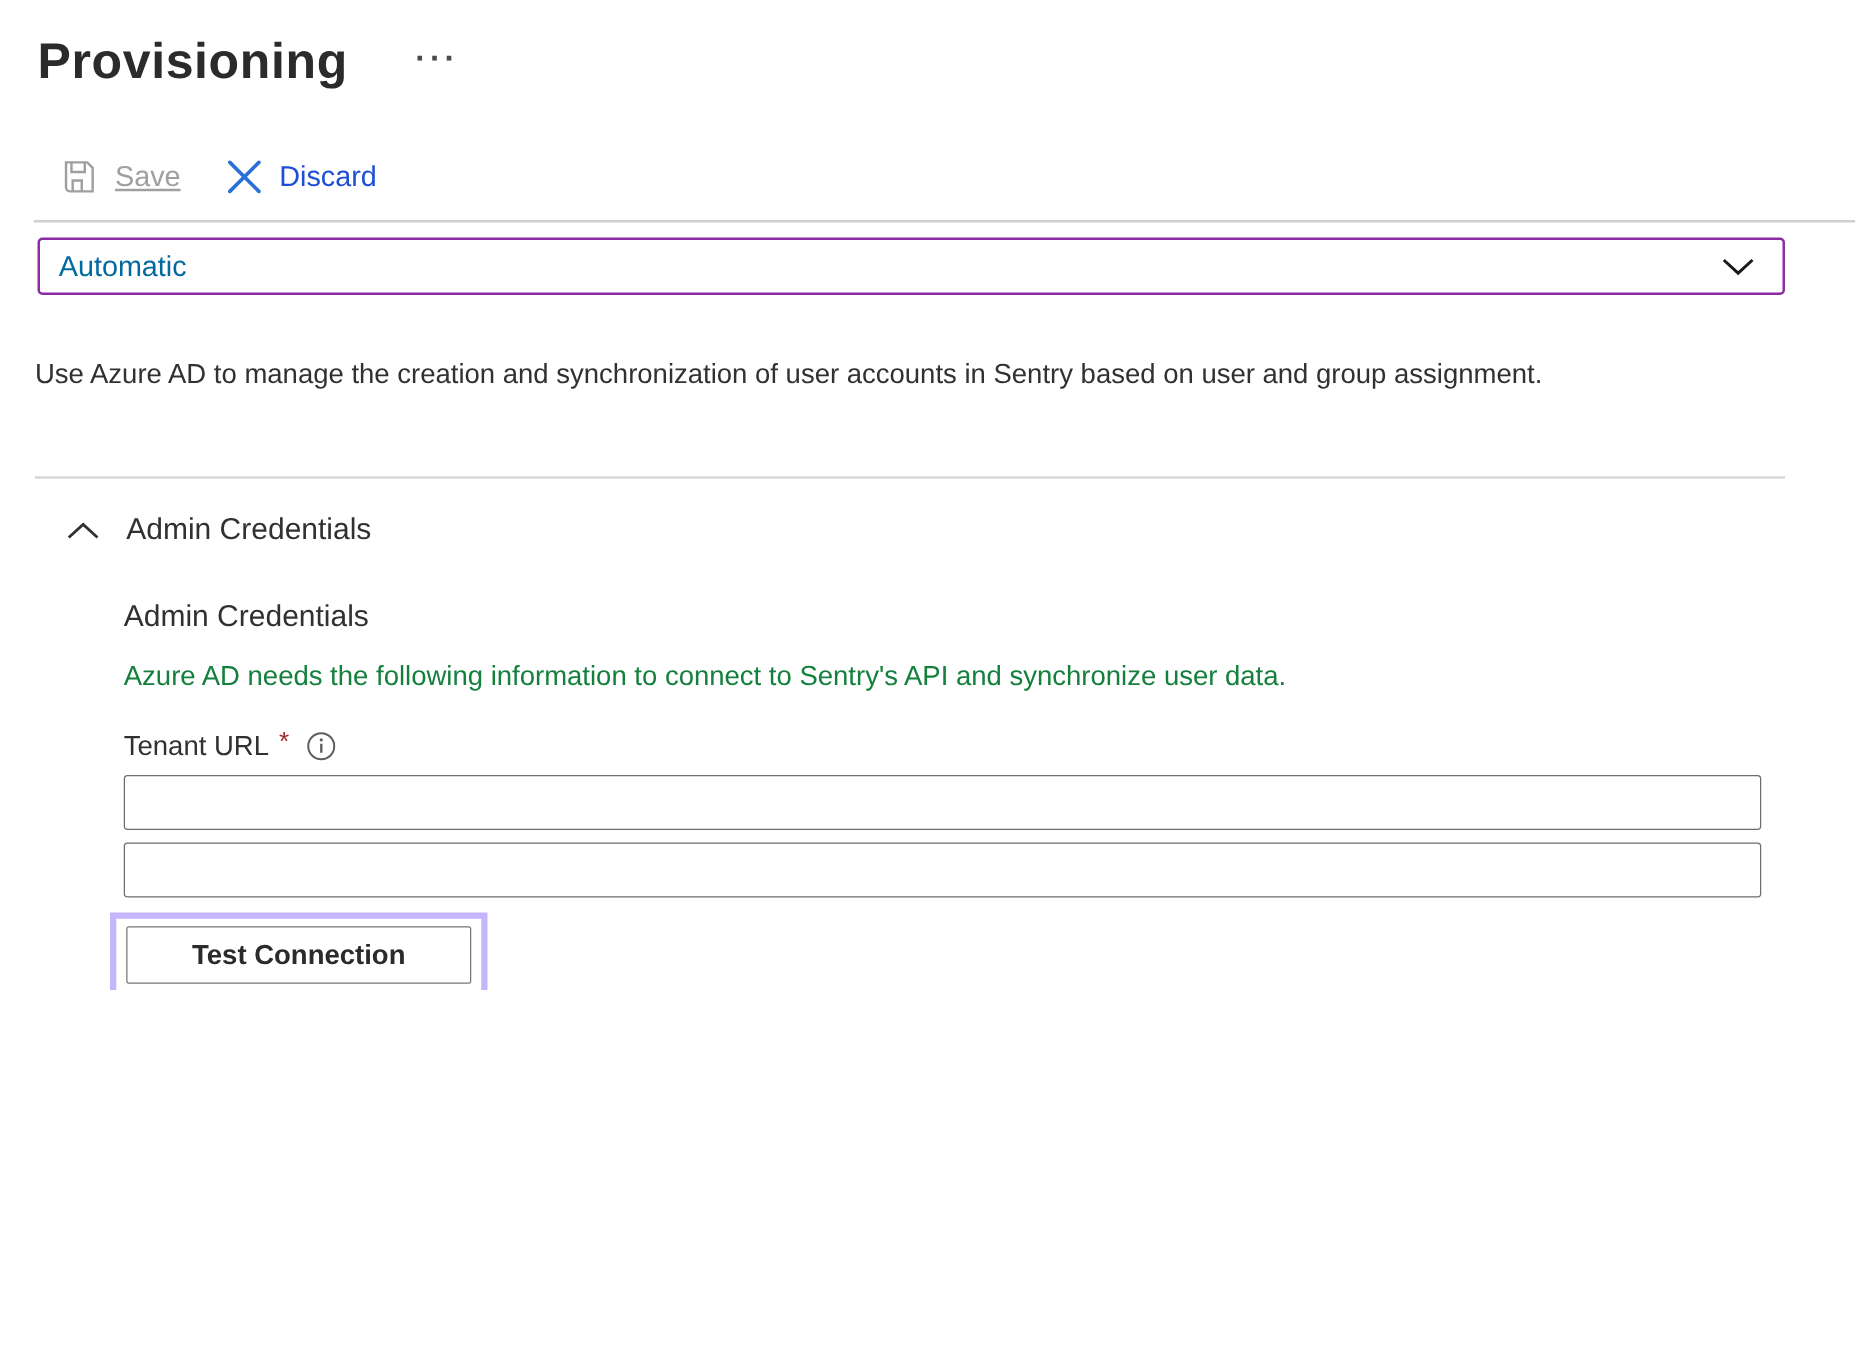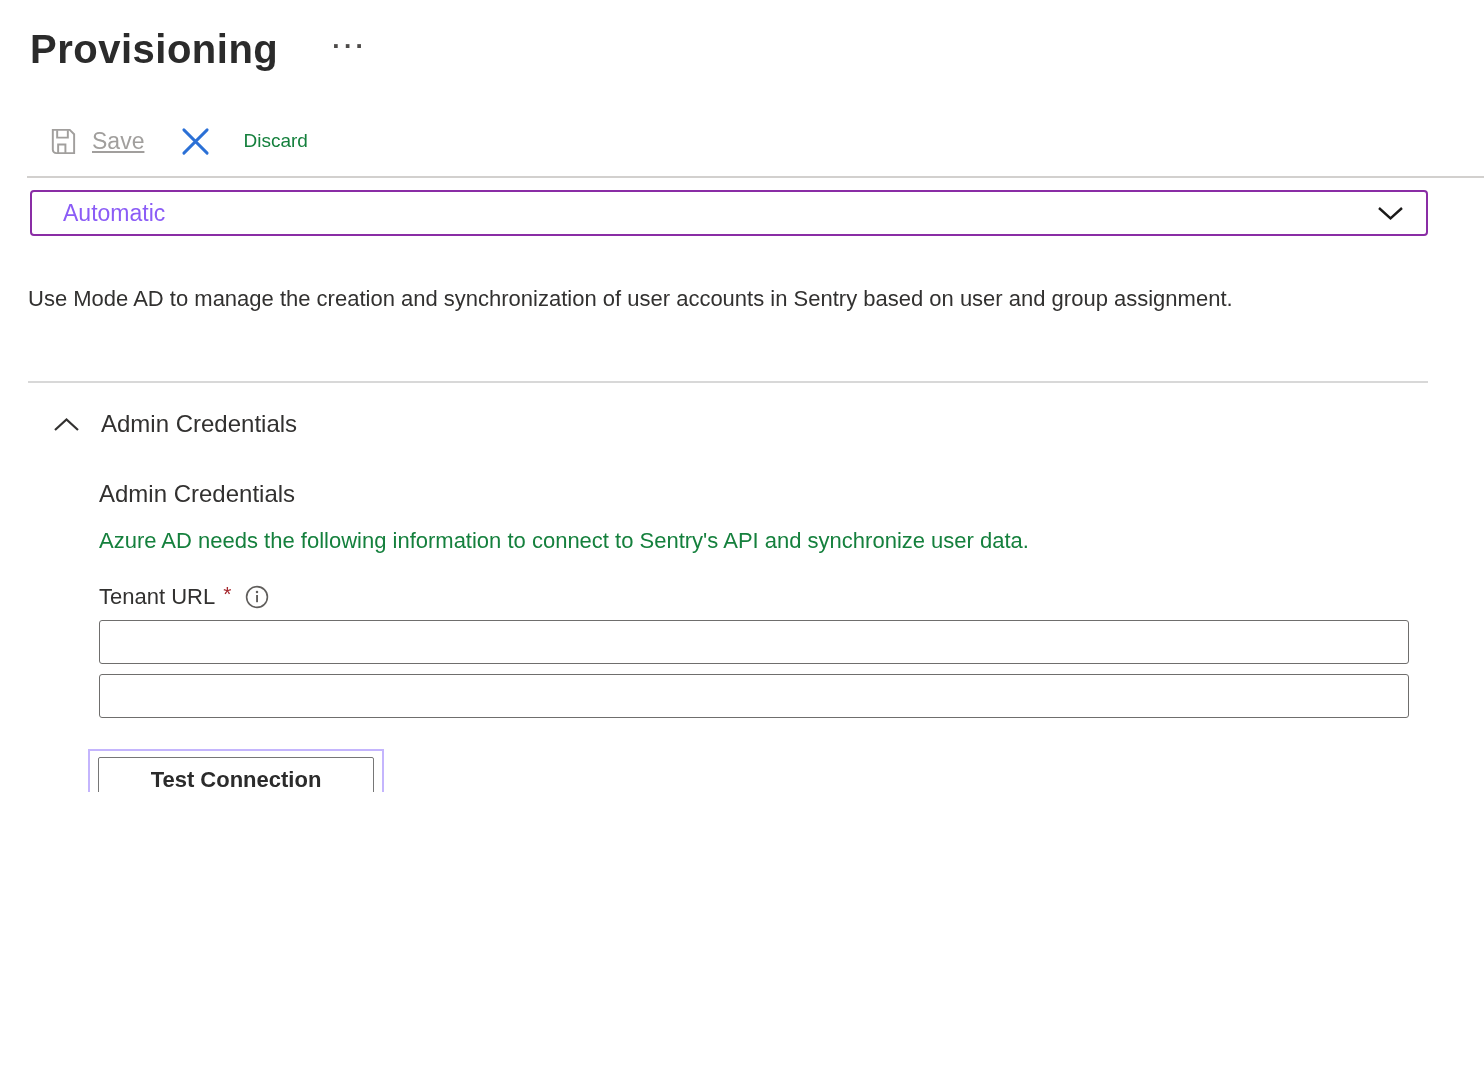--- a/index.html
+++ b/index.html
@@ -17,37 +17,37 @@
   .title-row { display: flex; align-items: flex-start; padding: 24px 0 0 30px; height: 52px; }
   .page-title { font-size: 40px; font-weight: 700; color: #2b2b2b; letter-spacing: 0.5px; line-height: 50px; }
   .more-menu { margin-left: 54px; margin-top: 2px; font-size: 26px; font-weight: 700; color: #4d4b49; letter-spacing: 3px; cursor: pointer; line-height: 40px; }
 
   
   .toolbar { display: flex; align-items: center; margin-top: 66px; padding-left: 47px; height: 46px; }
   .tb-btn { display: flex; align-items: center; cursor: pointer; }
   .tb-btn .tb-icon { display: flex; align-items: center; }
   .save-btn .tb-label { margin-left: 14px; font-size: 23px; color: #a19f9d; text-decoration: underline; }
   .discard-btn { margin-left: 36px; }
-  .discard-btn .tb-label { margin-left: 32px; font-size: 19px; color: #15803d; }
+  .discard-btn .tb-label { margin-left: 12px; font-size: 23px; color: #1d4ed8; }
 
   .divider-1 { margin-top: 12px; margin-left: 27px; border-top: 2px solid #d2d0ce; }
 
   
   .field-label-lg { margin: 56px 0 0 28px; font-size: 23px; color: #323130; line-height: 28px; }
   .dropdown {
     margin: 12px 0 0 30px;
     width: 1398px; height: 46px;
     border: 2px solid #8a2da5;
     border-radius: 4px;
     display: flex; align-items: center; justify-content: space-between;
     padding: 0 22px 0 15px;
     cursor: pointer;
     background: #fff;
   }
-  .dropdown-value { font-size: 23px; color: #8b5cf6; margin-left: 16px; }
+  .dropdown-value { font-size: 23px; color: #0369a1; }
 
   .intro { margin: 42px 0 0 28px; width: 1300px; font-size: 22px; line-height: 41px; color: #323130; }
 
   .divider-2 { margin-top: 62px; margin-left: 28px; width: 1400px; border-top: 2px solid #d8d8d8; }
 
   
   .section-header { display: flex; align-items: center; margin-top: 24px; padding-left: 53px; height: 34px; cursor: pointer; }
   .section-header .chev { display: flex; align-items: center; }
   .section-title { margin-left: 21px; font-size: 24px; color: #323130; }
 
@@ -72,23 +72,23 @@
     padding: 0 12px;
     color: #323130;
     outline: none;
   }
   .secret-label { margin-top: 37px; }
   .secret-input { margin-top: 10px; }
 
   
   .annotation-box {
     display: inline-block;
-    margin-top: 31px;
+    margin-top: 12px;
     margin-left: -11px;
-    border: 2px solid #c4b5fd;
+    border: 5px solid #c4b5fd;
     padding: 6px 8px;
     background: transparent;
   }
   .test-btn {
     display: flex; align-items: center; justify-content: center;
     width: 276px; height: 46px;
     background: #ffffff;
     border: 1px solid #767676;
     border-radius: 2px;
     font-family: "Liberation Sans", sans-serif;
@@ -133,21 +133,21 @@
 
   <div class="dropdown">
     <span class="dropdown-value">Automatic</span>
     <span style="display:flex;align-items:center;">
       <svg width="27" height="15" viewBox="0 0 27 15" fill="none" stroke="#1b1a19" stroke-width="2.4">
         <path d="M2 2 L13.5 12.5 L25 2"></path>
       </svg>
     </span>
   </div>
 
-  <div class="intro">Use Mode AD to manage the creation and synchronization of user accounts in Sentry based on user and group assignment.</div>
+  <div class="intro">Use Azure AD to manage the creation and synchronization of user accounts in Sentry based on user and group assignment.</div>
 
   <div class="divider-2"></div>
 
   <div class="section-header">
     <span class="chev">
       <svg width="27" height="17" viewBox="0 0 27 17" fill="none" stroke="#323130" stroke-width="2.2">
         <path d="M2 14 L13.5 3.5 L25 14"></path>
       </svg>
     </span>
     <span class="section-title">Admin Credentials</span>

